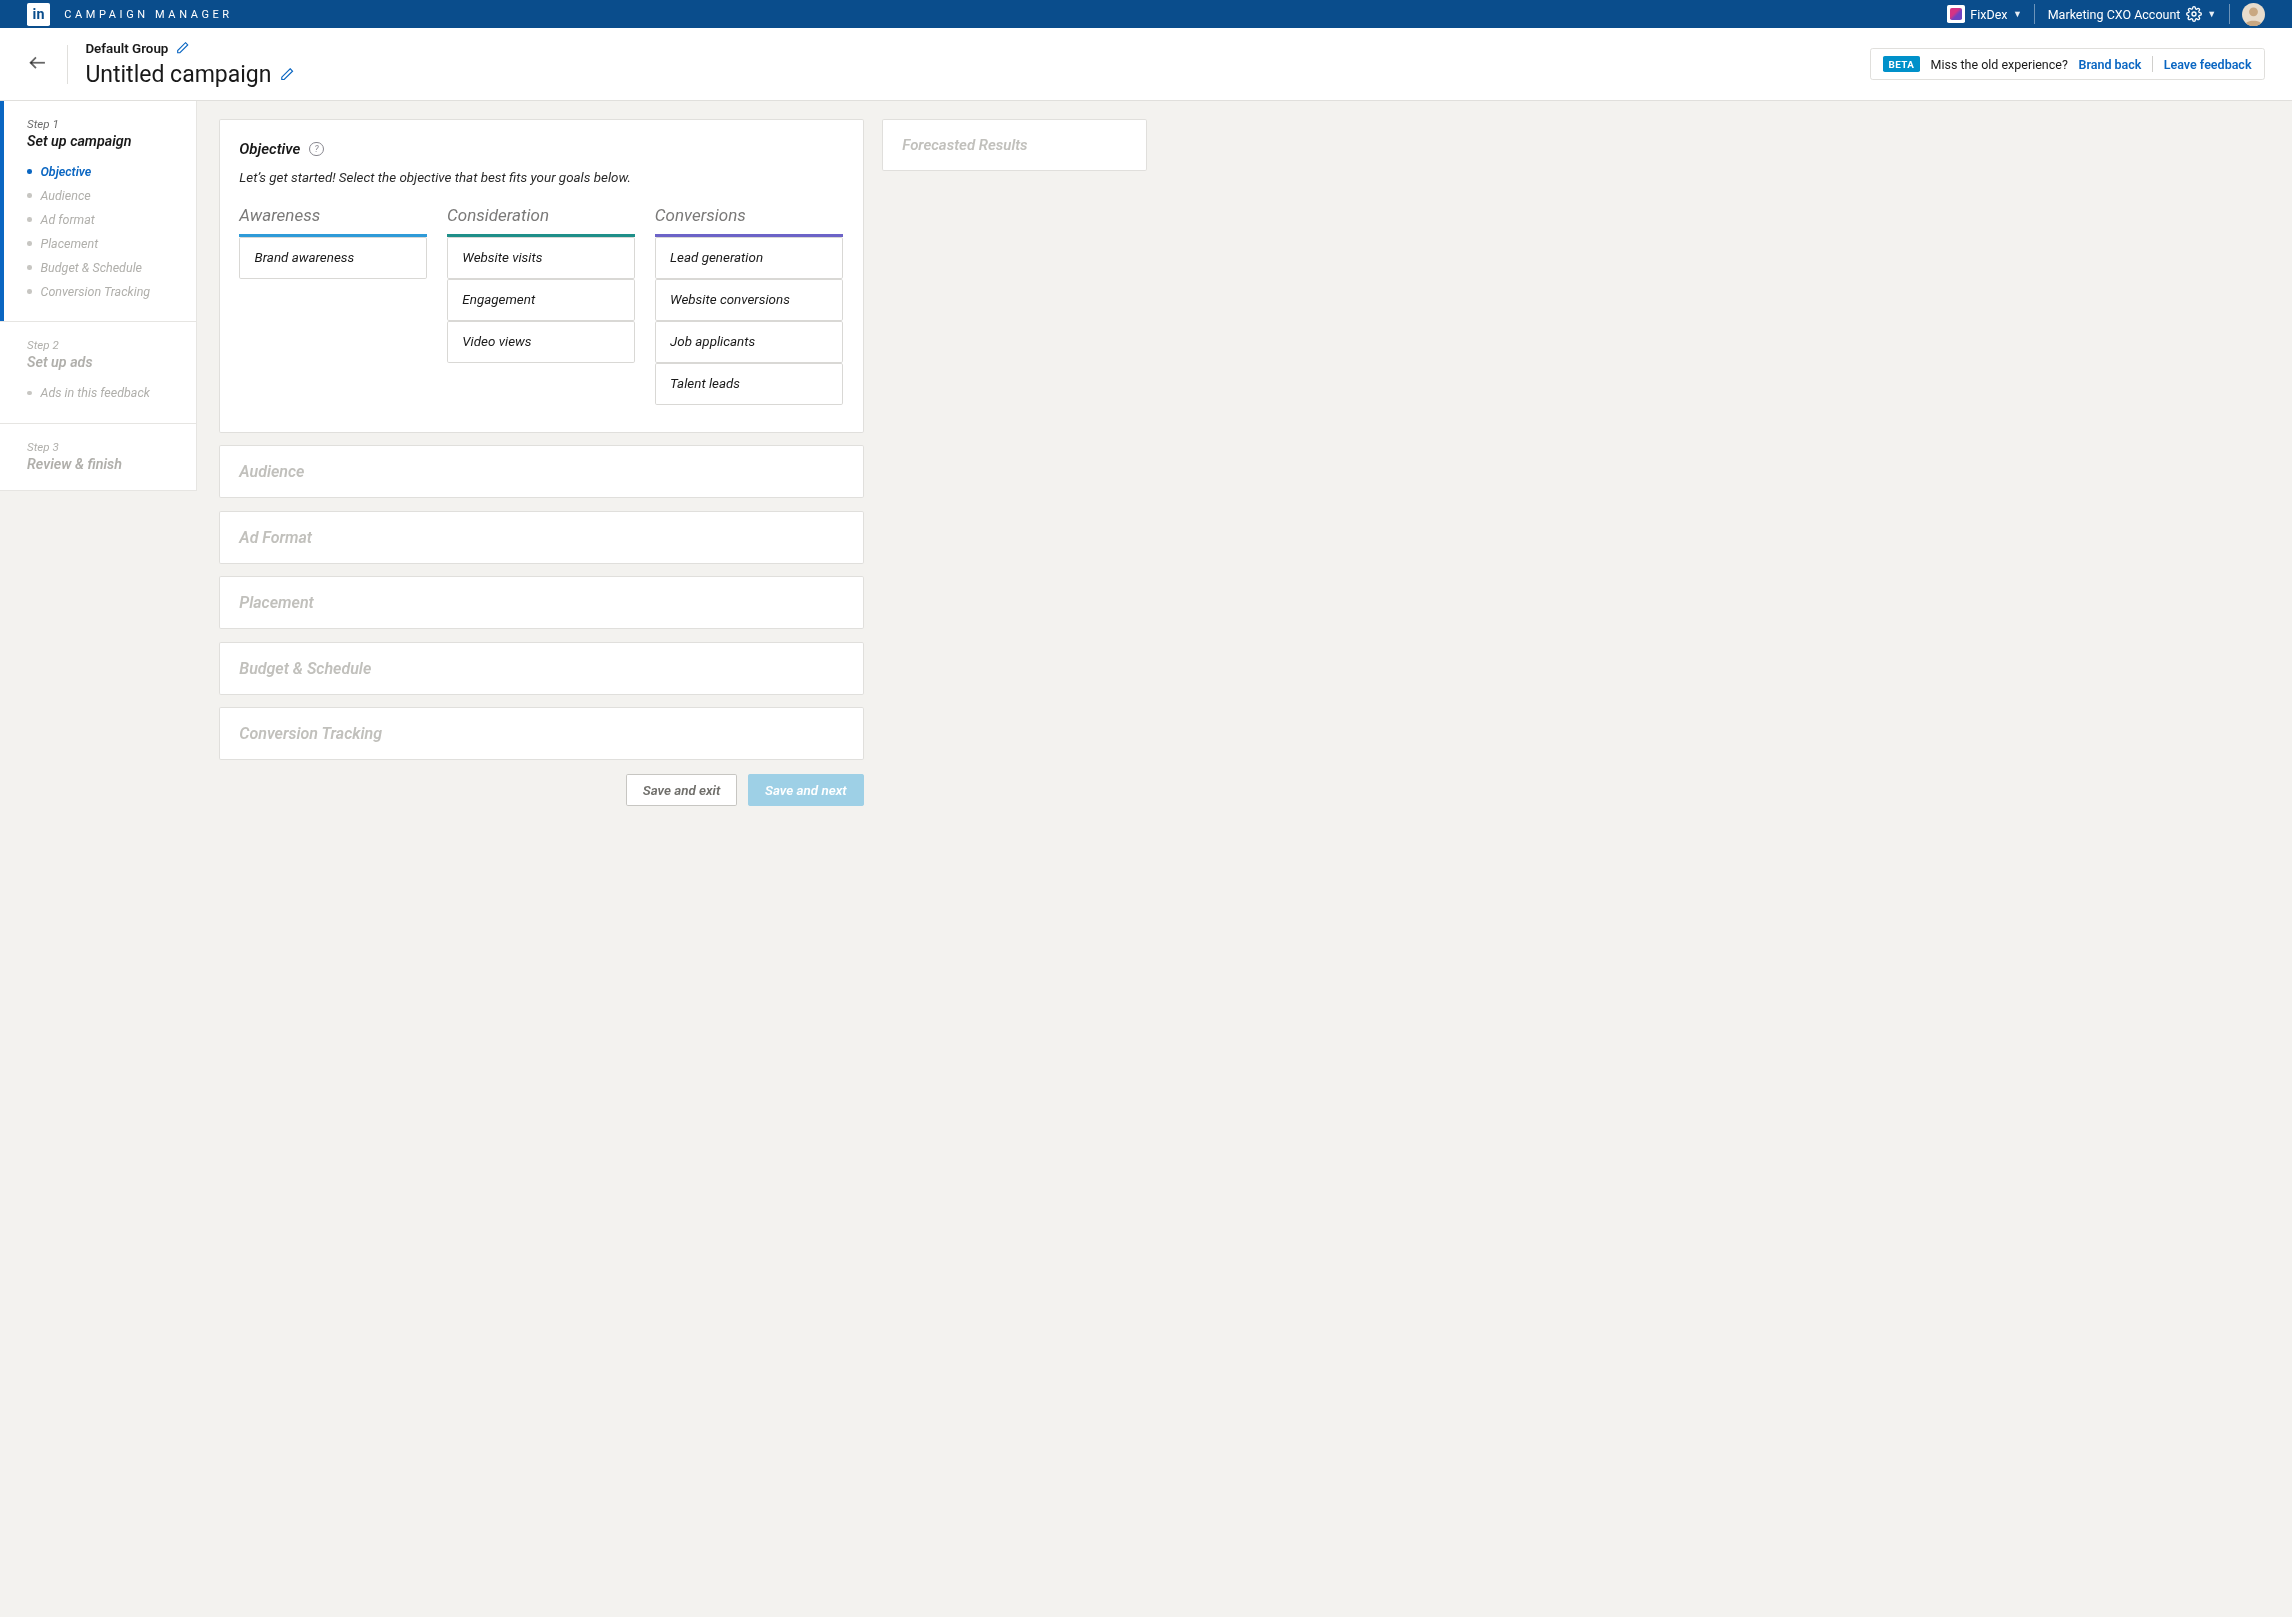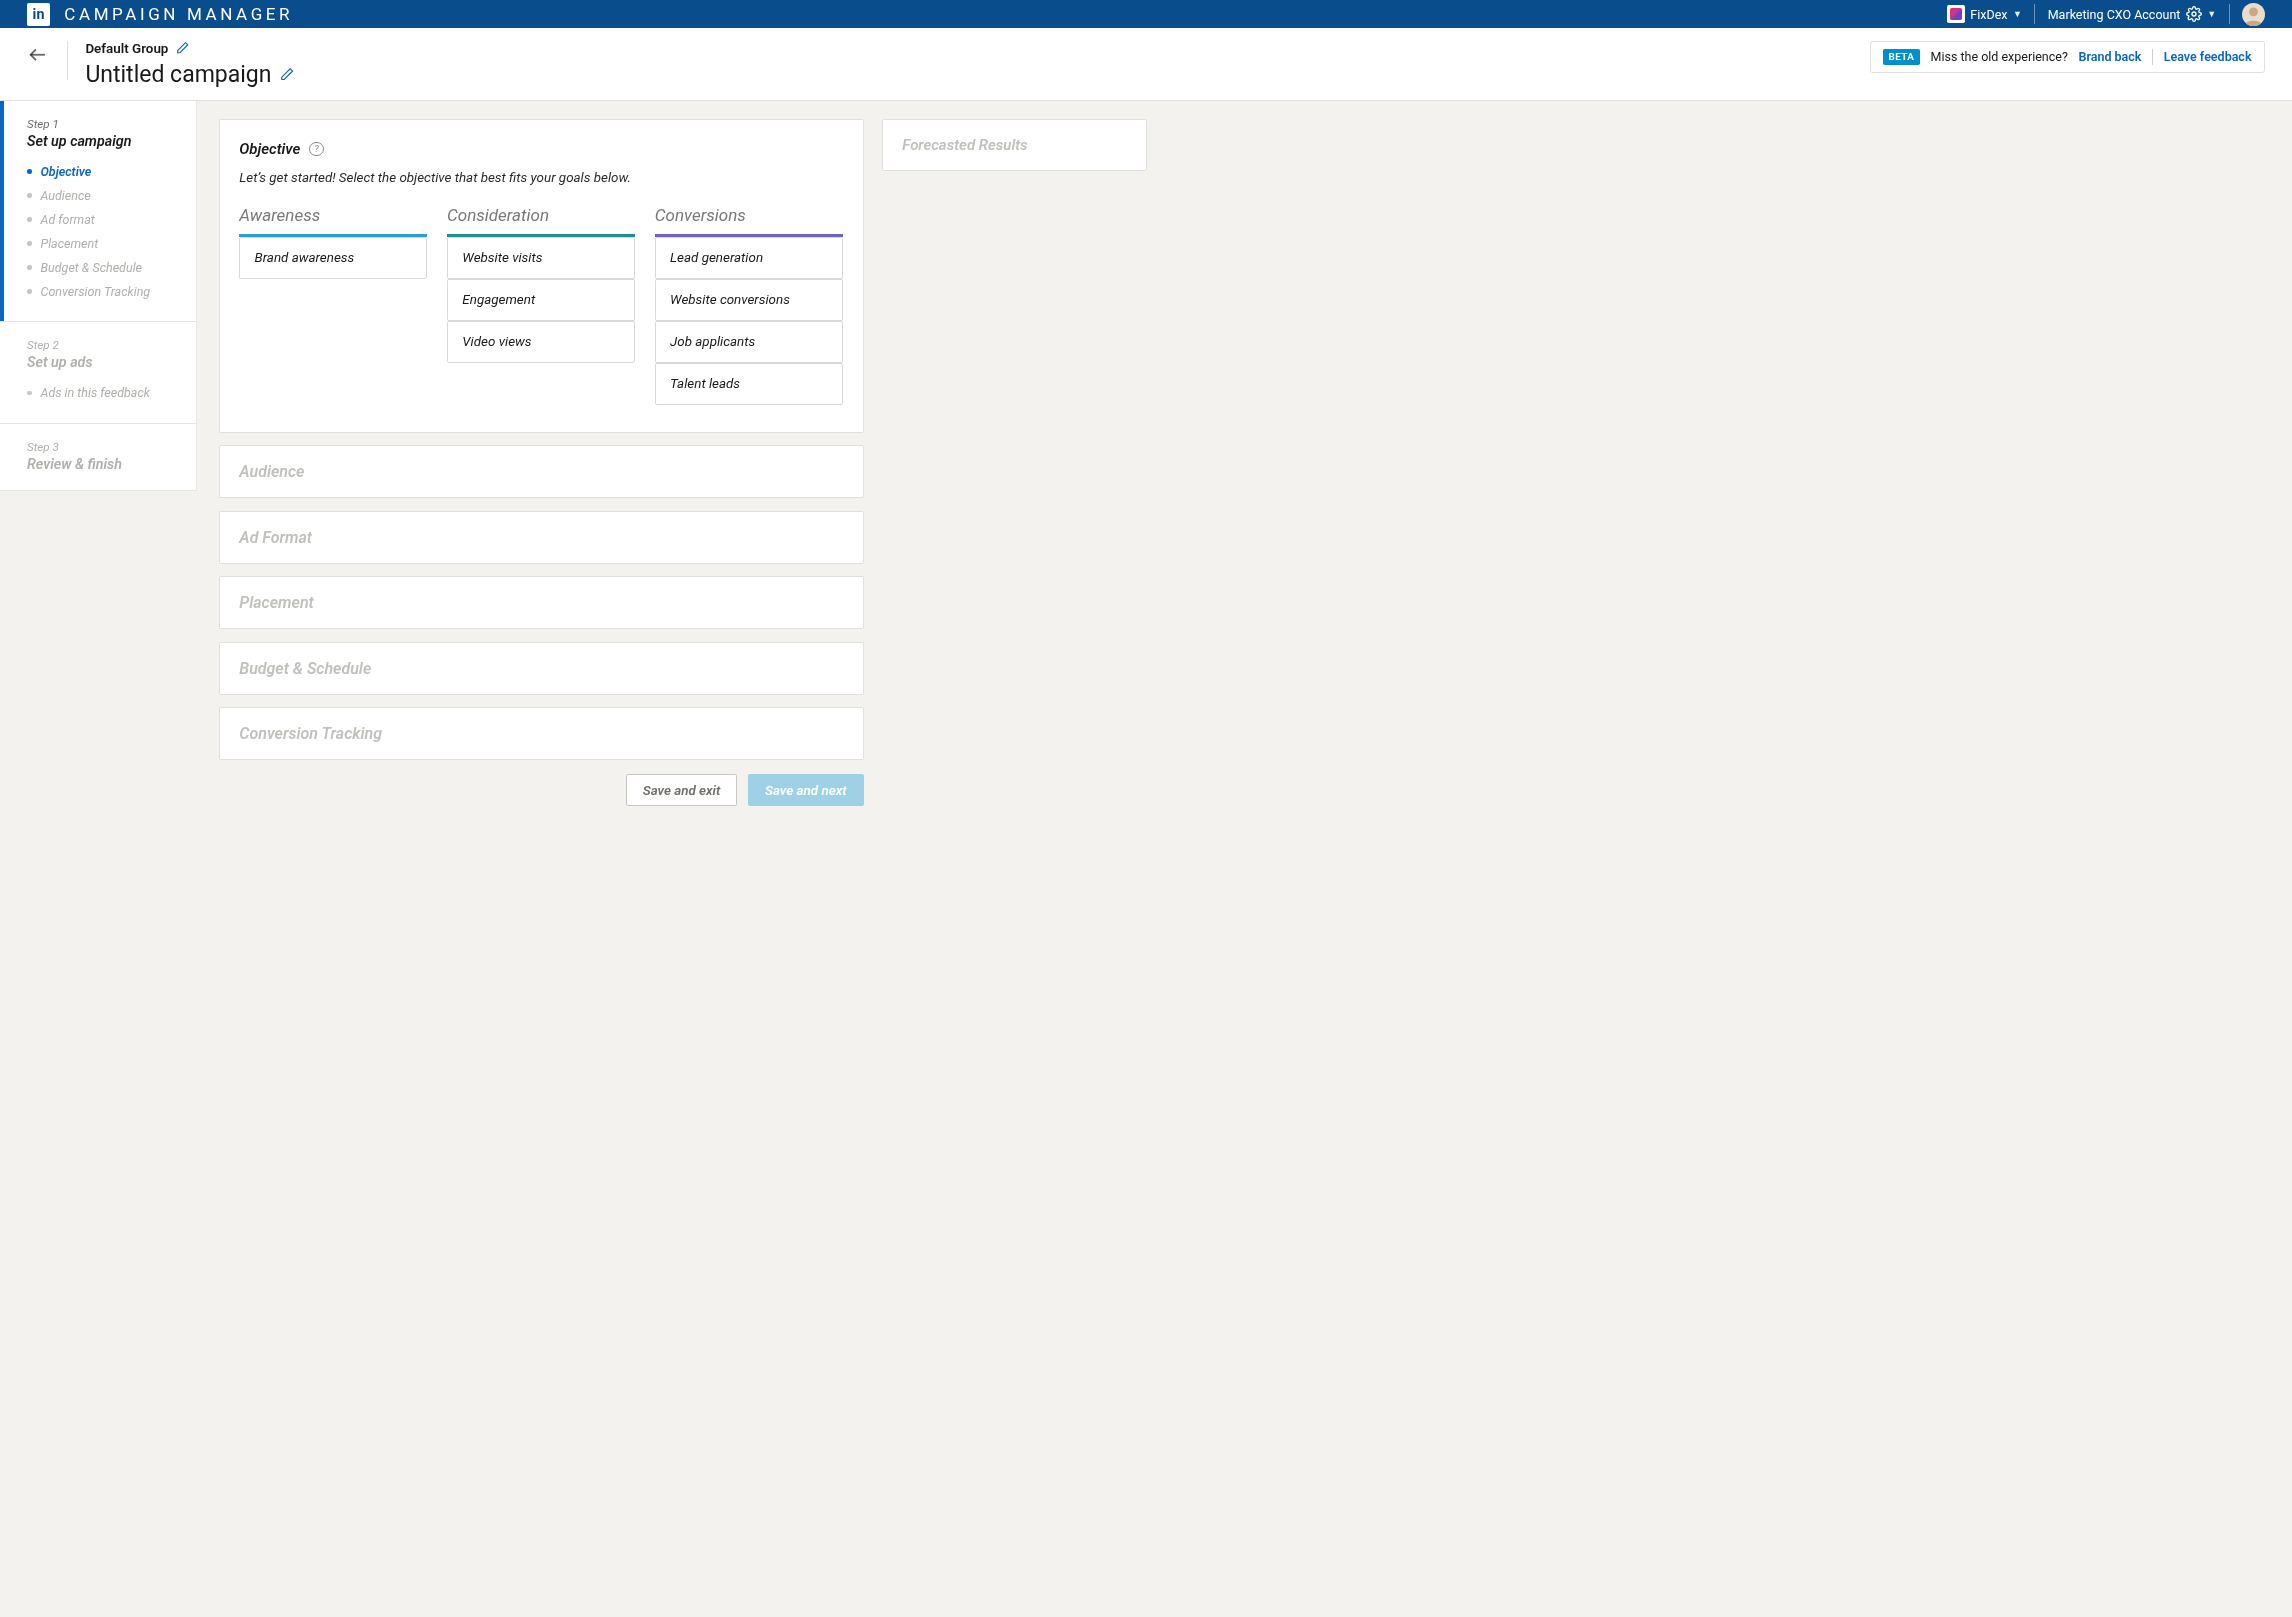--- a/index.html
+++ b/index.html
@@ -17,35 +17,35 @@
     align-items: center;
     padding: 0 27px;
     color: #fff;
   }
   .logo {
     width: 23px; height: 23px; background: #fff; color: #0a4d8c;
     display: flex; align-items: center; justify-content: center;
     font-weight: 700; font-size: 14.3px; border-radius: 1.8px;
     margin-right: 14.3px;
   }
-  .app-title { letter-spacing: 3.6px; font-size: 17px; font-weight: 400;}
+  .app-title { letter-spacing: 3.6px; font-size: 11px; font-weight: 400;}
   .topbar-right { margin-left: auto; display: flex; align-items: center; gap: 12.5px; }
   .org-icon { width:18px; height:18px; background:#fff; border-radius:1.8px; display:flex; align-items:center; justify-content:center;}
   .org-icon-inner { width:12.5px; height:12.5px; background: linear-gradient(135deg,#d63384 40%,#6f42c1 60%); border-radius:1.8px;}
   .acct { display:flex; align-items:center; gap:5.4px; font-size:12.5px; cursor:pointer;}
   .sep { width:0.9px; height:19.7px; background: rgba(255,255,255,0.4);}
   .avatar { width:23px; height:23px; border-radius:50%; background:#e8dccc; display:flex; align-items:center; justify-content:center; overflow:hidden;}
   .avatar svg { width:23px; height:23px;}
   .caret-down { font-size:9px; opacity:0.9;}
   .gear { display:inline-flex;}
   
   .subheader {
     background:#fff;
     border-bottom:0.9px solid #e0dfdc;
-    display:flex; align-items:flex-start;
+    display:flex; align-items:center;
     padding: 12.5px 27px;
   }
   .back-arrow { color: rgba(0,0,0,0.6); cursor:pointer; padding:3.6px 9px 3.6px 0;}
   .vline { width:0.9px; height:39px; background:#e0dfdc; margin: 0 18px 0 9px;}
   .titles .group { font-size:13.4px; font-weight:600; color: rgba(0,0,0,0.9); display:flex; align-items:center; gap:7.2px;}
   .titles .campaign { font-size:23px; font-weight:400; display:flex; align-items:center; gap:9px; margin-top:5px;}
   .edit-pencil { color:#0a66c2; cursor:pointer; display:inline-flex;}
   .beta-box { margin-left:auto; border:0.9px solid #e0dfdc; border-radius:2.7px; padding:7.2px 12.5px; display:flex; align-items:center; gap:10.7px; font-size:12.5px;}
   .beta-badge { background:#0091ca; color:#fff; font-weight:700; font-size:9.9px; padding:2.7px 5.4px; border-radius:1.8px; letter-spacing:0.4px;}
   .link { color:#0a66c2; font-weight:600; cursor:pointer;}

